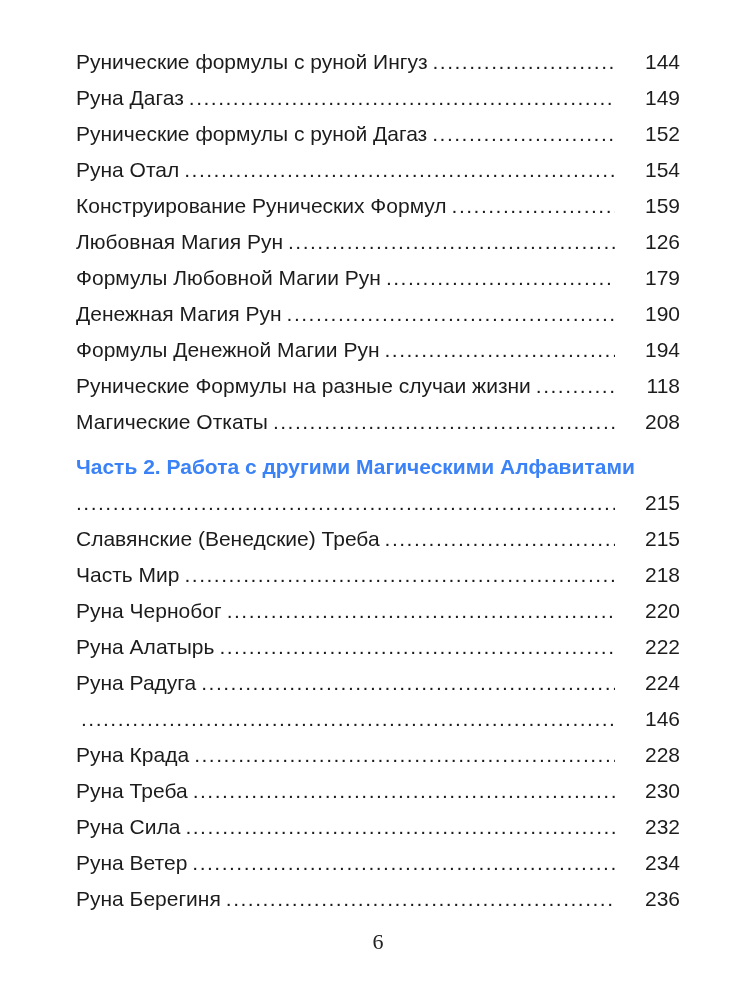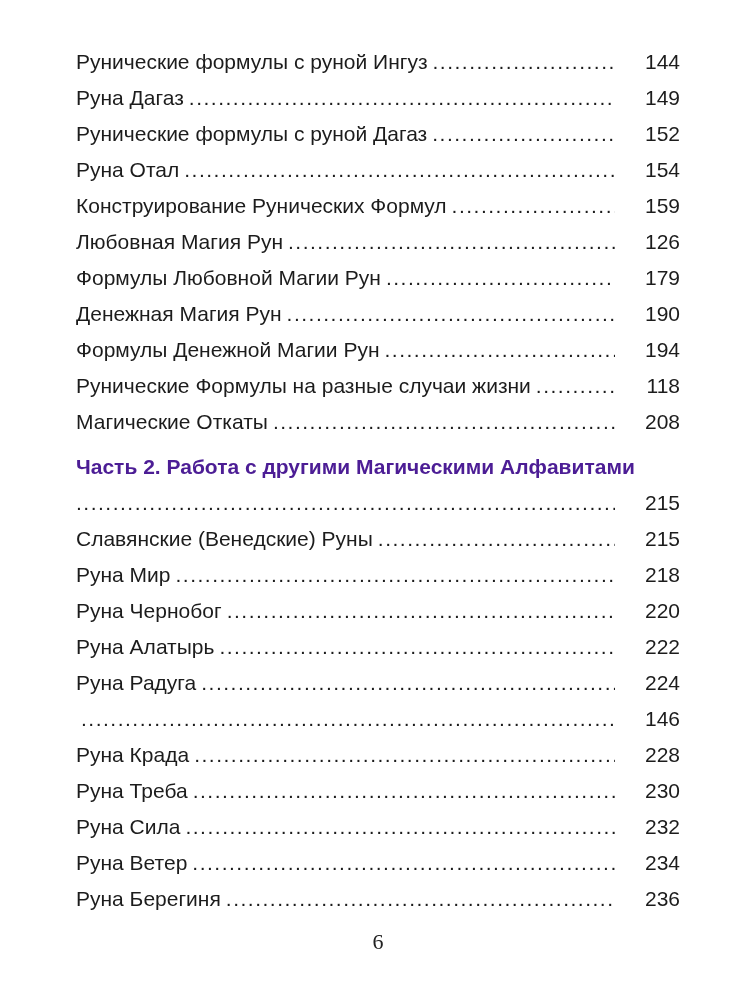--- a/index.html
+++ b/index.html
@@ -49,21 +49,21 @@
     min-width: 34px;
     text-align: right;
     margin-left: 23px;
   }
   .part-heading {
     margin: 9px 0 0 0;
     font-size: 21px;
     font-weight: bold;
     line-height: 36px;
     white-space: nowrap;
-    color: #4c1d95;
+    color: #3b82f6;
   }
   .folio {
     margin-top: 12px;
     text-align: center;
     font-family: "Liberation Serif", serif;
     font-size: 22px;
     color: #222222;
   }
 </style>
 </head>
@@ -144,27 +144,27 @@
   <h2 class="part-heading">Часть 2. Работа с другими Магическими Алфавитами</h2>
 
   <div class="row">
     <span class="leader" style="margin-left:0;"></span>
     <span class="num">215</span>
   </div>
 
   <div>
 
       <div class="row">
-        <span class="title">Славянские (Венедские) Руны</span>
+        <span class="title">Славянские (Венедские) Треба</span>
         <span class="leader"></span>
         <span class="num">215</span>
       </div>
 
       <div class="row">
-        <span class="title">Руна Мир</span>
+        <span class="title">Часть Мир</span>
         <span class="leader"></span>
         <span class="num">218</span>
       </div>
 
       <div class="row">
         <span class="title">Руна Чернобог</span>
         <span class="leader"></span>
         <span class="num">220</span>
       </div>
 

